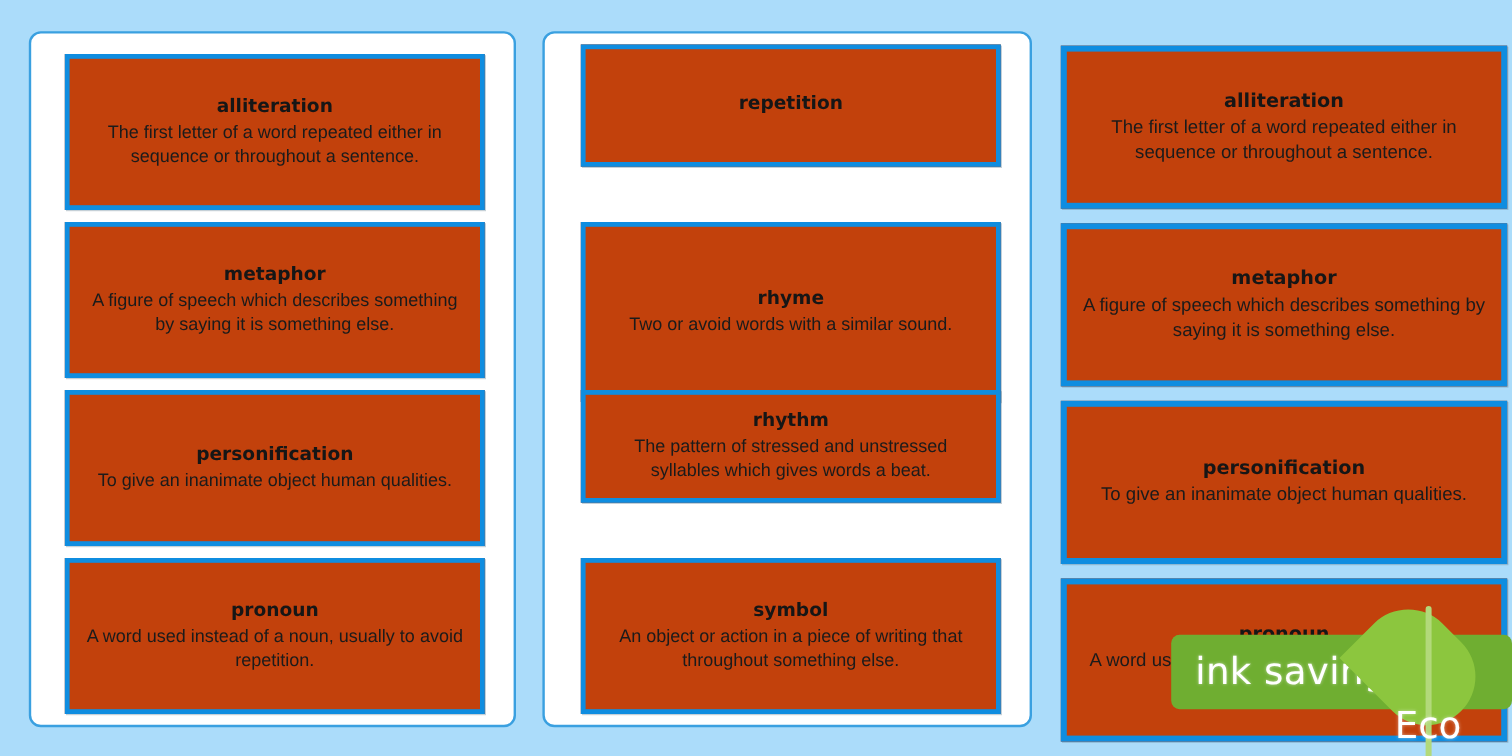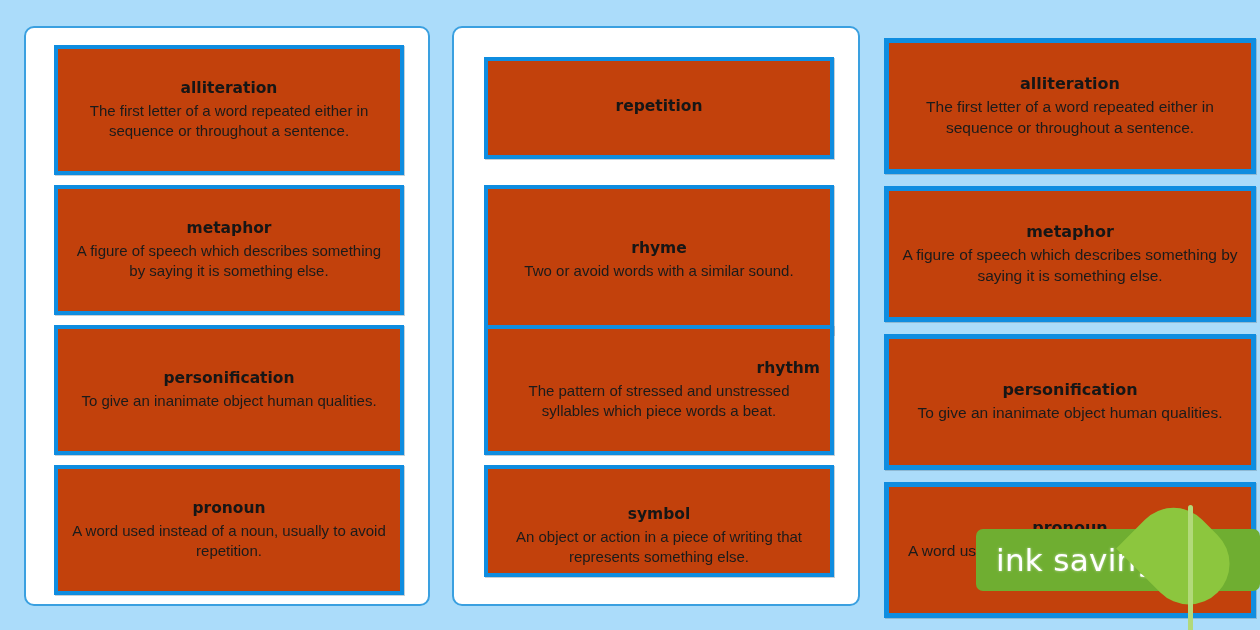--- a/index.html
+++ b/index.html
@@ -76,24 +76,24 @@
   }
 
   
   .col-a .card { left: 28px; width: 350px; }
   .col-a .card.r0 { top: 17px;  height: 130px; }
   .col-a .card.r1 { top: 157px; height: 130px; }
   .col-a .card.r2 { top: 297px; height: 130px; }
   .col-a .card.r3 { top: 437px; height: 130px; }
 
   .col-b .card { left: 30px; width: 350px; }
-  .col-b .card.r0 { top: 29px;  height: 102px; }
+  .col-b .card.r0 { top: 9px;  height: 102px; }
   .col-b .card.r1 { top: 157px; height: 150px; }
-  .col-b .card.r2 { top: 297px; height: 130px; align-items: flex-end; }
-  .col-b .card.r3 { top: 437px; height: 112px; justify-content: flex-end; }
+  .col-b .card.r2 { top: 297px; height: 94px; }
+  .col-b .card.r3 { top: 437px; height: 130px; }
 
   
   .col-c .card {
     left: 8px;
     width: 372px;
     border-width: 5px;
   }
   .col-c .card .term { font-size: 16px; }
   .col-c .card .definition { font-size: 15.5px; }
   .col-c .card.r0 { top: 18px;  height: 136px; }
@@ -198,25 +198,25 @@
   <div class="sheet sheet-2 col-b">
     <div class="card r0">
       <div class="term">repetition</div>
     </div>
     <div class="card r1">
       <div class="term">rhyme</div>
       <div class="definition">Two or avoid words with a similar sound.</div>
     </div>
     <div class="card r2">
       <div class="term">rhythm</div>
-      <div class="definition">The pattern of stressed and unstressed syllables which piece words a beat.</div>
+      <div class="definition">The pattern of stressed and unstressed syllables which gives words a beat.</div>
     </div>
     <div class="card r3">
       <div class="term">symbol</div>
-      <div class="definition">An object or action in a piece of writing that represents something else.</div>
+      <div class="definition">An object or action in a piece of writing that throughout something else.</div>
     </div>
   </div>
 
   <div class="sheet-3 col-c">
     <div class="card r0">
       <div class="term">alliteration</div>
       <div class="definition">The first letter of a word repeated either in sequence or throughout a sentence.</div>
     </div>
     <div class="card r1">
       <div class="term">metaphor</div>
@@ -232,15 +232,16 @@
     </div>
   </div>
 
   <div class="eco-badge">
     <div class="eco-bar"></div>
     <div class="eco-bar-label">ink saving</div>
     <div class="eco-leaf">
       <div class="blade"></div>
       <div class="vein"></div>
     </div>
+    <div class="eco-leaf-label" style="left:162px;">Eco</div>
   </div>
 
 </div>
 
 </body></html>

